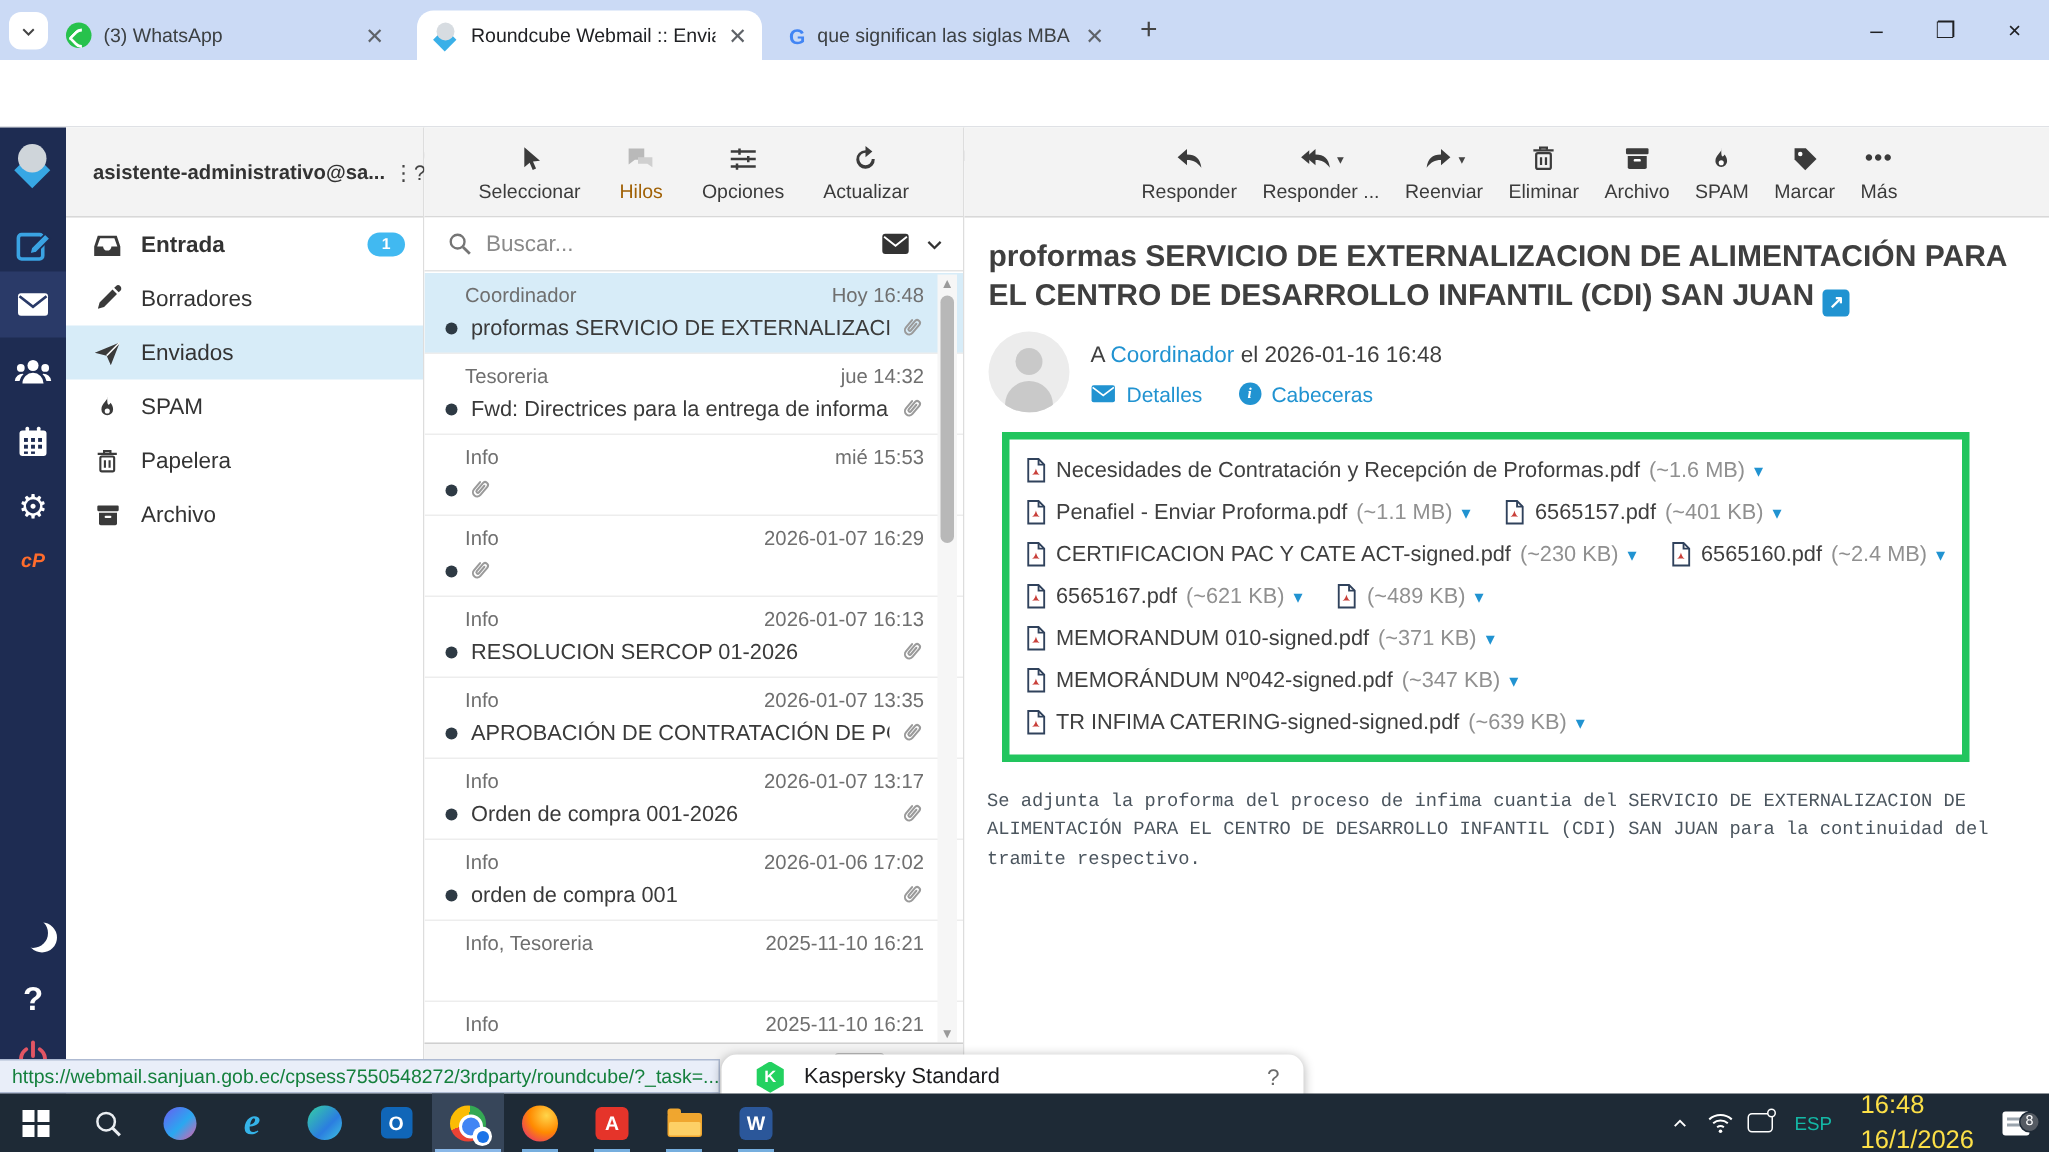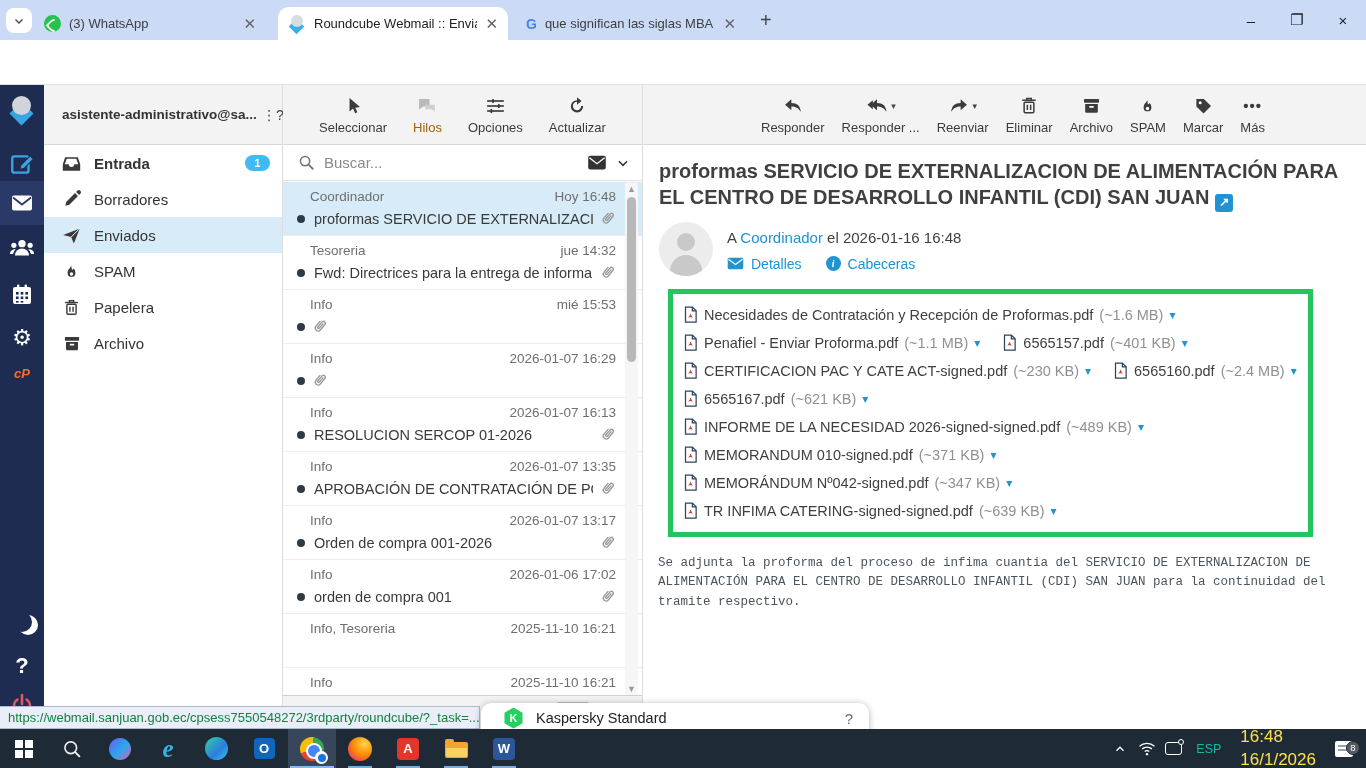--- a/index.html
+++ b/index.html
@@ -678,21 +678,20 @@
         <span class="an">6565167.pdf</span>
         <span class="as">(~621 KB)</span>
         <span class="ac">▾</span>
       </span>
     <span class="att">
         <svg width="15" height="19" viewBox="0 0 24 28">
           <path d="M4 2h11l6 6v18H4z" fill="none" stroke="#30425c" stroke-width="2"></path>
           <path d="M15 2v6h6" fill="none" stroke="#30425c" stroke-width="2"></path>
           <path d="M8 19c2-1.5 4-5 4.2-7 .3 2 2 5.5 4 7-2.5-.6-5.8-.6-8.2 0z" fill="#c9403a"></path>
         </svg>
-        <span class="an">INFORME DE LA NECESIDAD 2026-signed-signed.pdf</span>
         <span class="as">(~489 KB)</span>
         <span class="ac">▾</span>
       </span>
     <span class="att">
         <svg width="15" height="19" viewBox="0 0 24 28">
           <path d="M4 2h11l6 6v18H4z" fill="none" stroke="#30425c" stroke-width="2"></path>
           <path d="M15 2v6h6" fill="none" stroke="#30425c" stroke-width="2"></path>
           <path d="M8 19c2-1.5 4-5 4.2-7 .3 2 2 5.5 4 7-2.5-.6-5.8-.6-8.2 0z" fill="#c9403a"></path>
         </svg>
         <span class="an">MEMORANDUM 010-signed.pdf</span>

